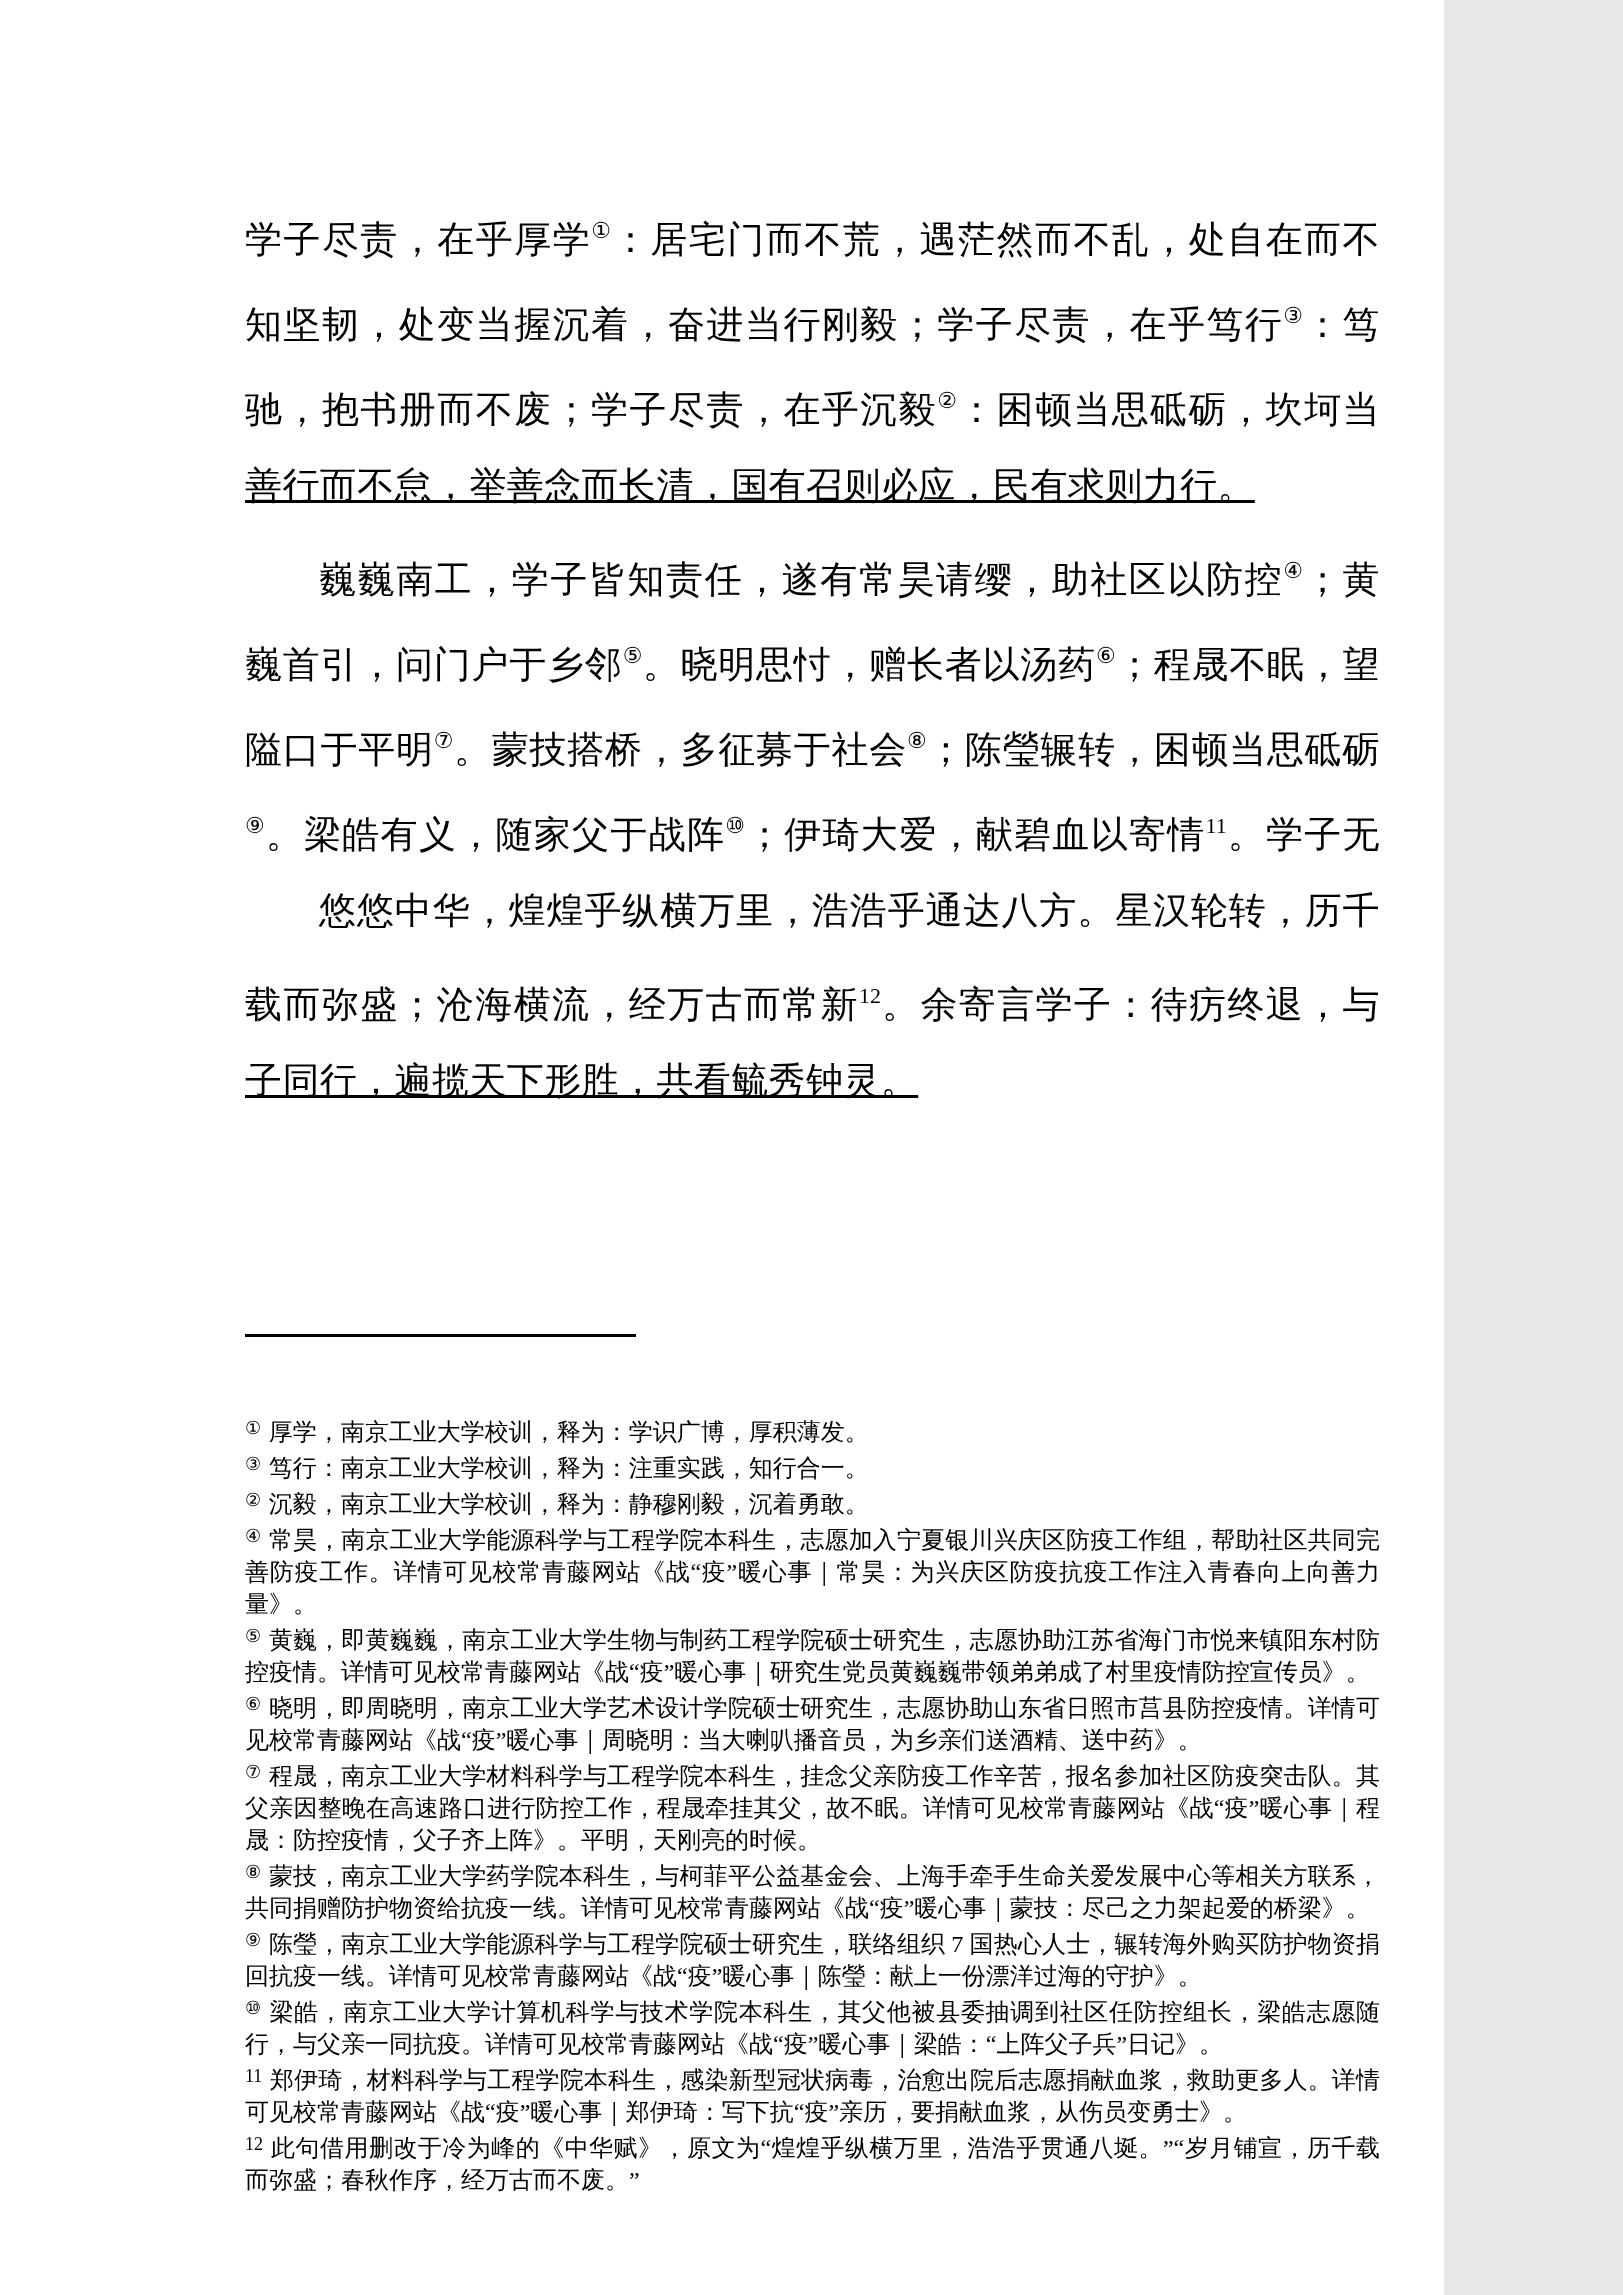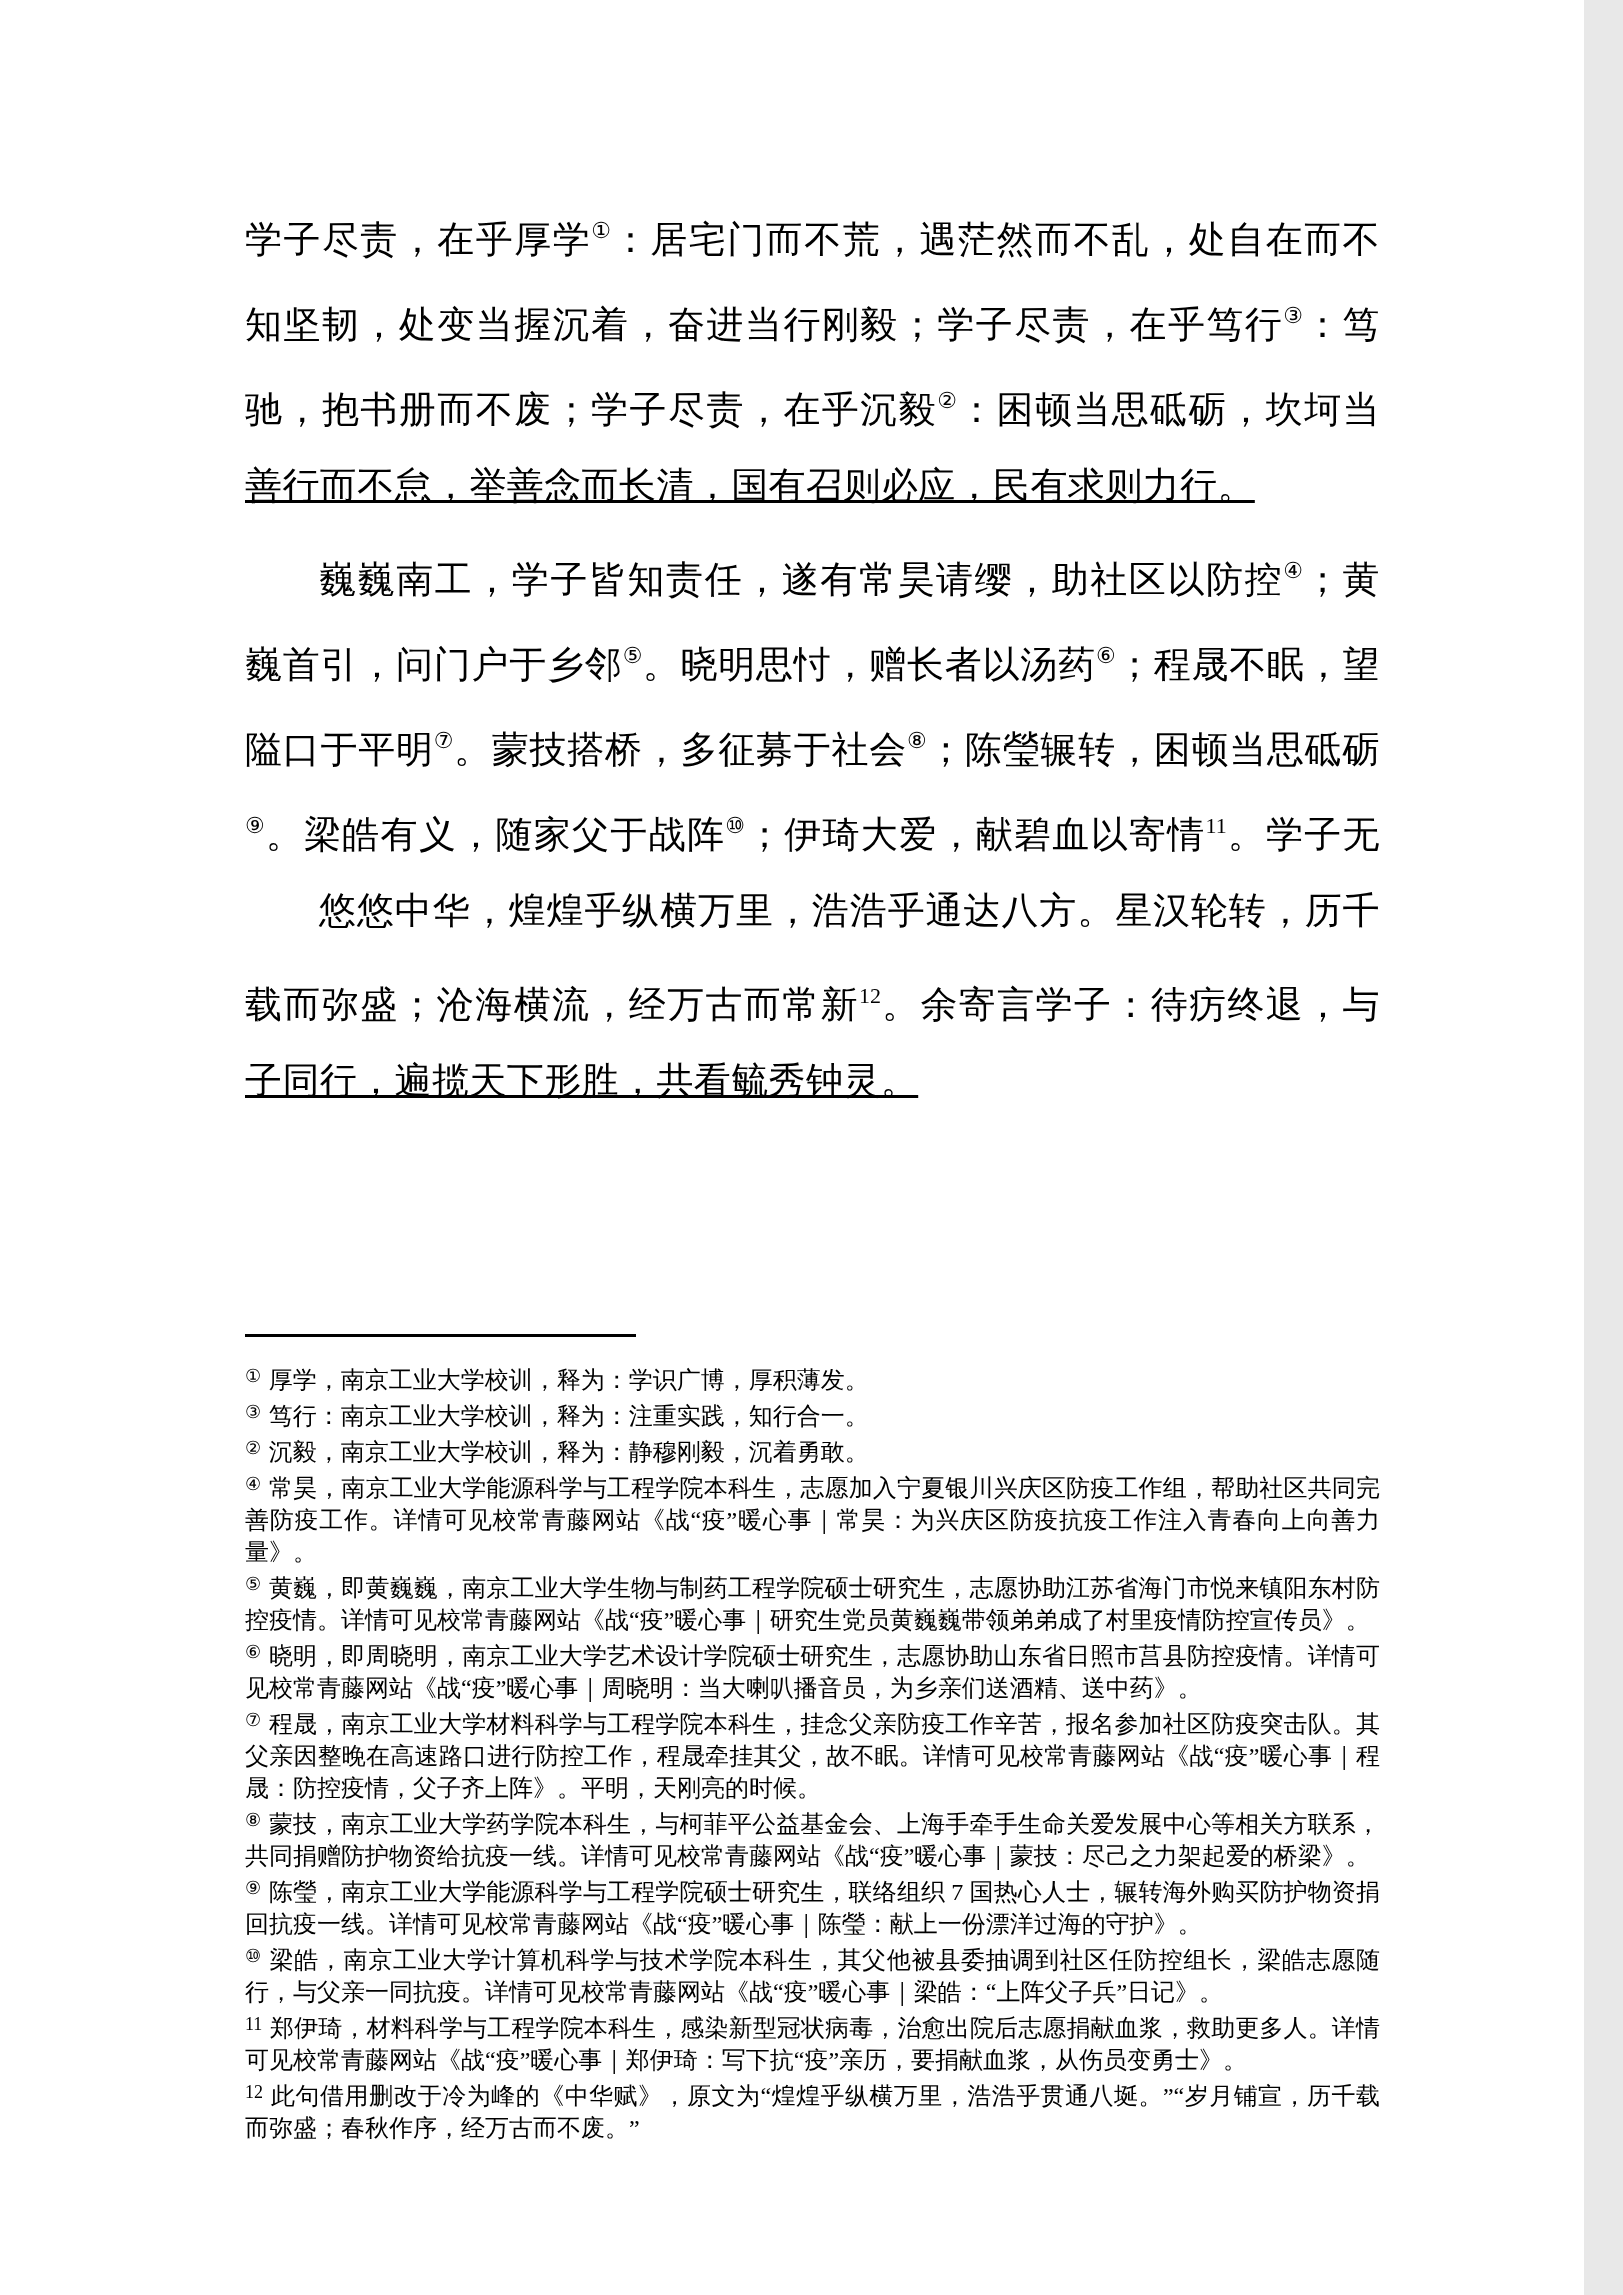--- a/index.html
+++ b/index.html
@@ -1,18 +1,18 @@
 <!DOCTYPE html>
 <html style="font-size:13.5px"><head>
 <meta charset="utf-8">
 <style>
   html, body { margin: 0; padding: 0; background: #e8e8e8; }
   .page {
     position: relative;
-    width: 1584px;
+    width: 1444px;
     height: 2295px;
     background: #ffffff;
     font-family: "Liberation Serif", "DejaVu Serif", serif;
     color: #000000;
     overflow: hidden;
   }
   
   .essay {
     position: absolute;
     left: 245px;
@@ -42,21 +42,21 @@
     left: 245px;
     top: 1334px;
     width: 391px;
     height: 0;
     border-top: 3.4px solid #000000;
   }
   
   .footnotes {
     position: absolute;
     left: 245px;
-    top: 1360px;
+    top: 1412px;
     width: 1135px;
     font-size: 24px;
     line-height: 32px;
     text-align: justify;
     text-justify: inter-character;
   }
   .footnote { margin: 0; padding: 0; }
   .fn-marker {
     font-size: 18px;
     vertical-align: 6px;

